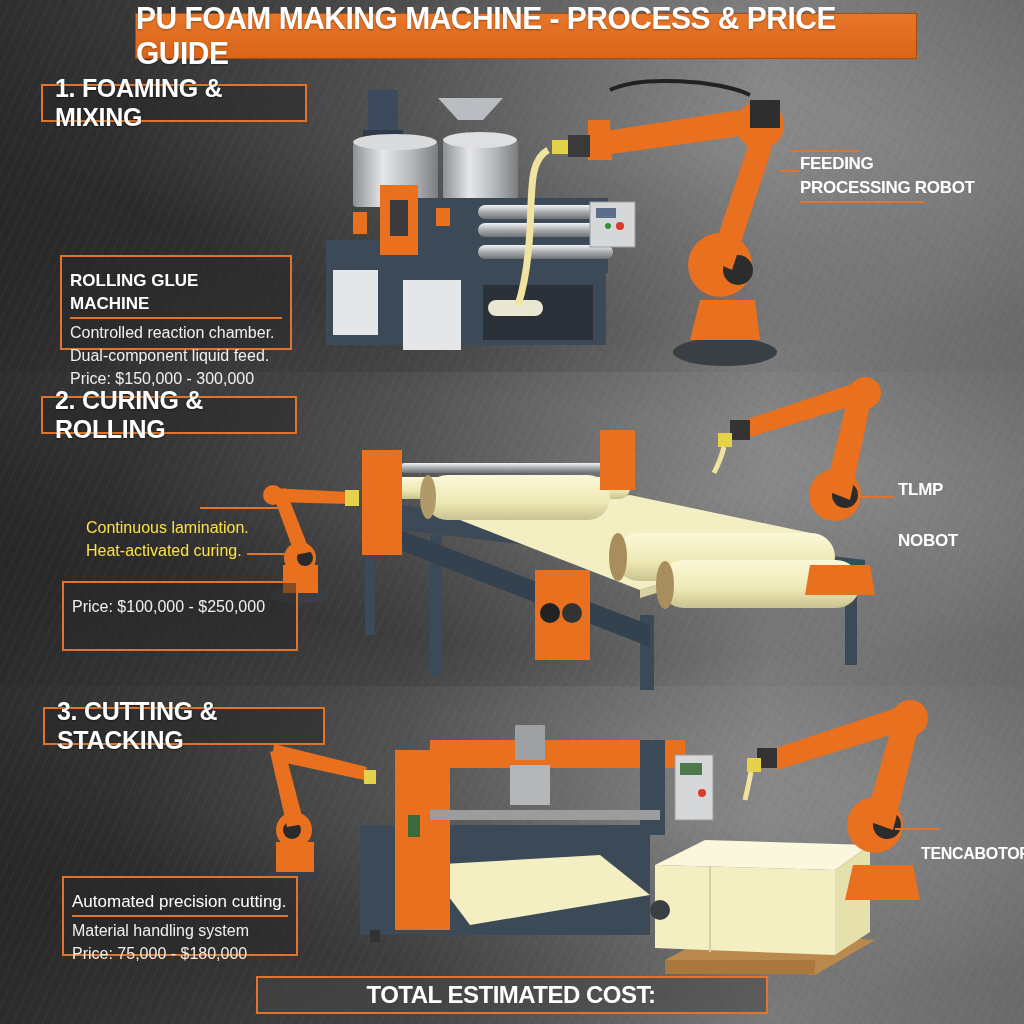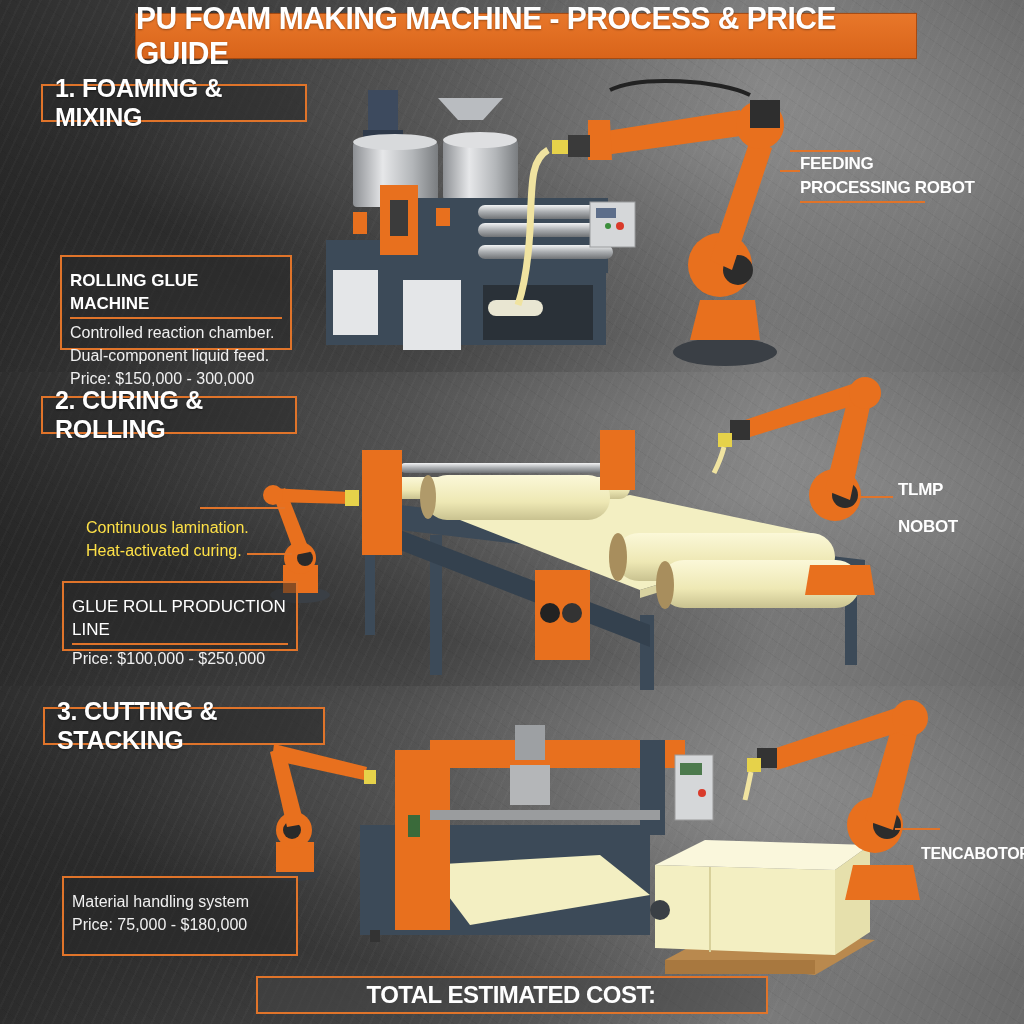--- a/index.html
+++ b/index.html
@@ -218,27 +218,26 @@
 </svg>
 
 <div class="leader" style="left:200px; top:507px; width:85px;"></div>
 <div class="free-text" style="left:86px; top:516px;">
   <div>Continuous lamination.</div>
   <div>Heat-activated curing.</div>
 </div>
 <div class="leader" style="left:247px; top:553px; width:45px;"></div>
 
 <div class="info-box" style="left:62px; top:581px; width:236px; height:70px;">
-  <div class="heading" style="font-weight:normal;">GLUE ROLL PRODUCTION LINE</div>
   <div>Price: $100,000 - $250,000</div>
 </div>
 
 <div class="leader" style="left:858px; top:496px; width:35px;"></div>
 <div class="robot-label" style="left:898px; top:478px;">TLMP</div>
-<div class="robot-label" style="left:898px; top:515px;">NOBOT</div>
+<div class="robot-label" style="left:898px; top:529px;">NOBOT</div>
 
 <div class="step-header" style="left:43px; top:707px; width:282px;">3. CUTTING &amp; STACKING</div>
 
 <svg style="left:350px; top:725px;" width="360" height="230" viewBox="0 0 360 230">
   <rect x="10" y="100" width="290" height="110" fill="#3c4a58"></rect>
   <rect x="20" y="205" width="10" height="12" fill="#333"></rect>
   <polygon points="75,140 250,130 300,170 120,200" fill="#f3efc2"></polygon>
   <rect x="45" y="25" width="55" height="180" fill="#e8701e"></rect>
   <rect x="80" y="15" width="255" height="28" fill="#e8701e"></rect>
   <rect x="290" y="15" width="25" height="95" fill="#3c4a58"></rect>
@@ -277,20 +276,21 @@
   <circle cx="142" cy="135" r="14" fill="#2c2c2c"></circle>
   <path d="M120,130 L150,25 L175,32 L148,140 Z" fill="#e8701e"></path>
   <path d="M25,60 L160,15 L168,38 L32,80 Z" fill="#e8701e"></path>
   <circle cx="165" cy="28" r="18" fill="#e8701e"></circle>
   <rect x="12" y="58" width="20" height="20" fill="#333"></rect>
   <rect x="2" y="68" width="14" height="14" fill="#e6d24a"></rect>
   <path d="M6,82 C4,92 2,102 0,110" stroke="#f0e3a0" stroke-width="5" fill="none"></path>
 </svg>
 
 <div class="info-box" style="left:62px; top:876px; width:236px; height:80px;">
+  <div class="heading" style="font-weight:normal;">Automated precision cutting.</div>
   <div>Material handling system</div>
   <div>Price: 75,000 - $180,000</div>
 </div>
 
 <div class="leader" style="left:895px; top:828px; width:45px;"></div>
 <div class="robot-label" style="left:921px; top:842px; font-size:16px;">TENCABOTOR</div>
 
 <div class="total-box">
   <span class="label">TOTAL ESTIMATED COST:</span>
 </div>

